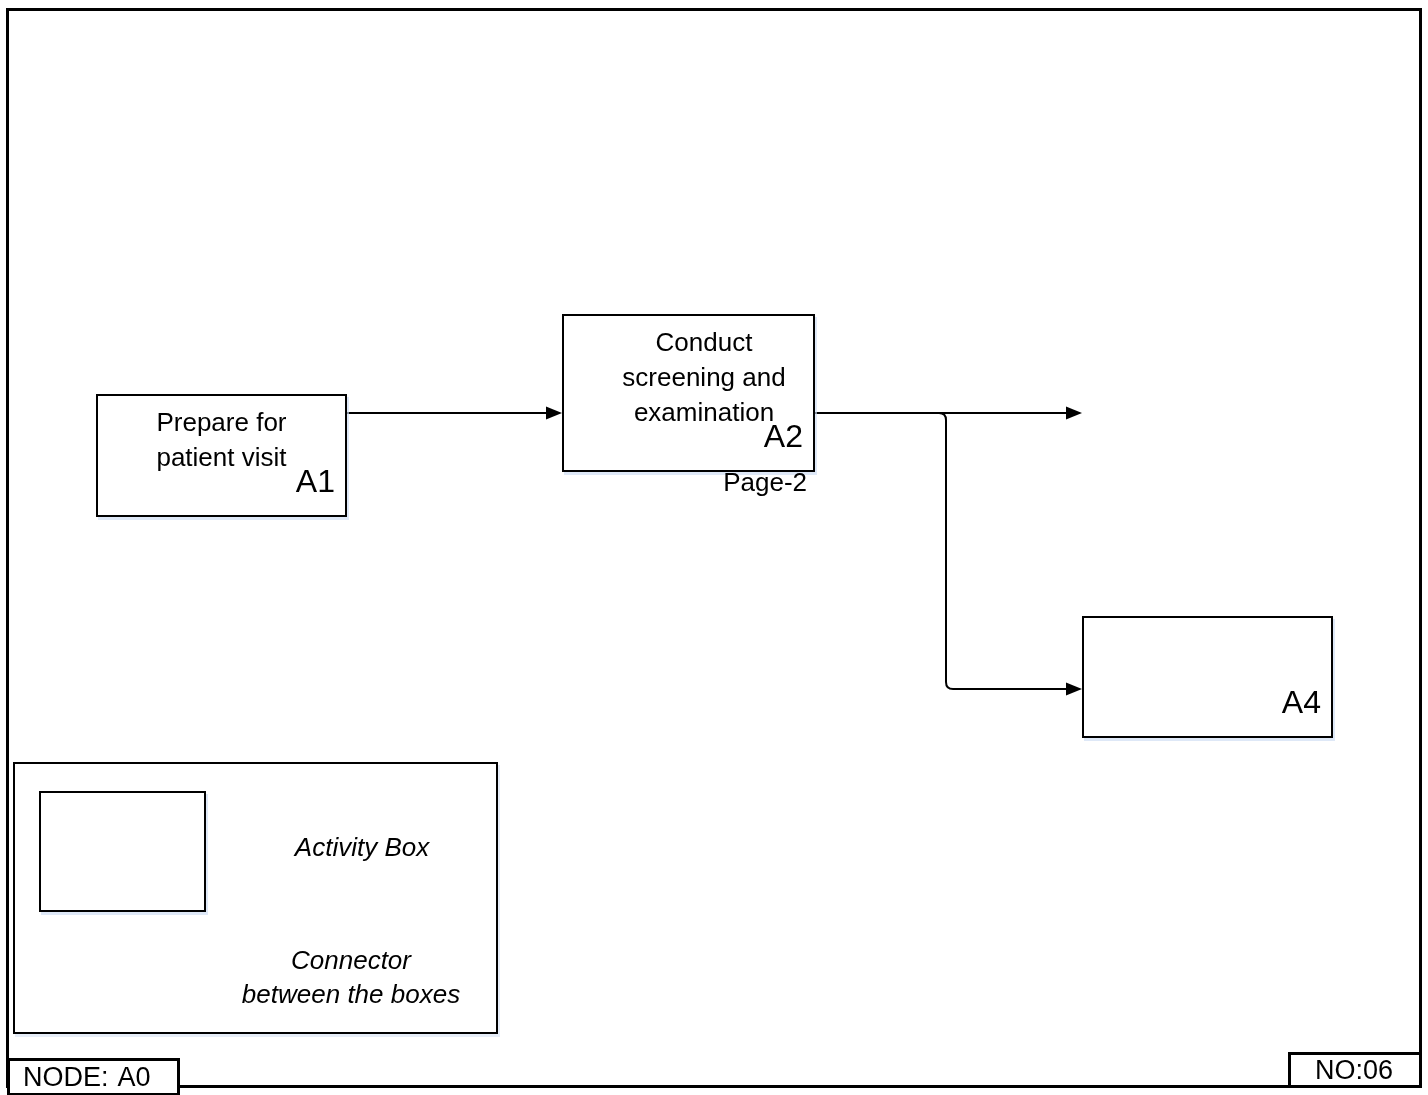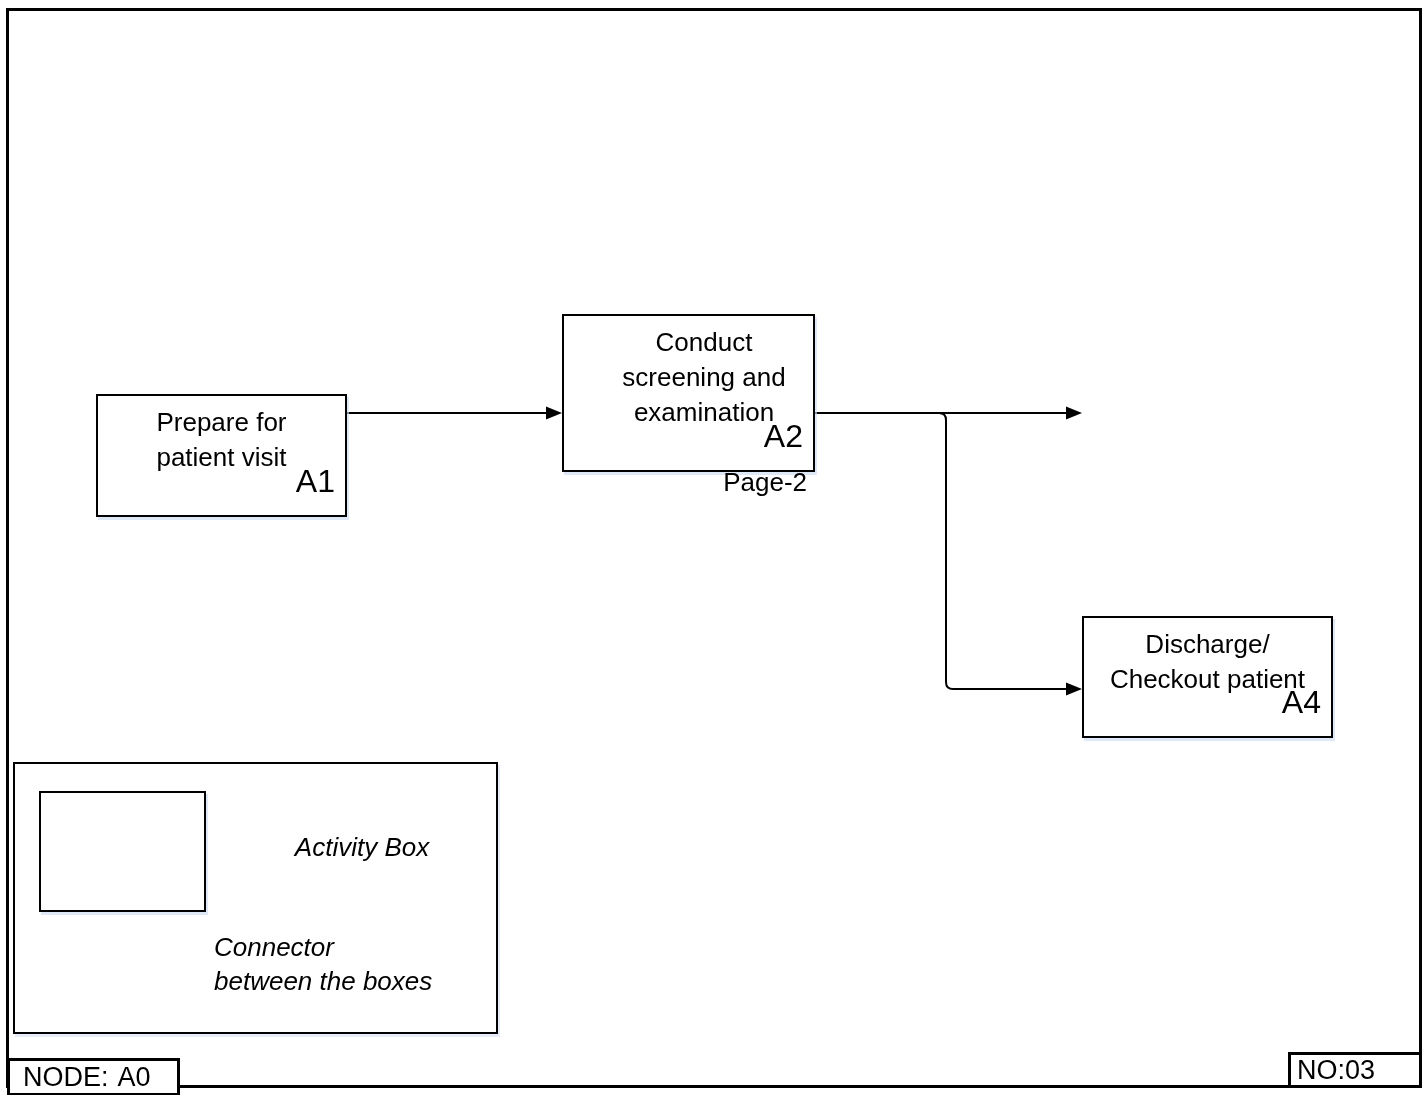--- a/index.html
+++ b/index.html
@@ -91,23 +91,23 @@
     left: 227px;
     top: 67px;
     width: 240px;
     text-align: center;
     font-size: 26px;
     line-height: 32px;
   }
   .legend-connector-label {
     position: absolute;
     left: 199px;
-    top: 166px;
+    top: 179px;
     width: 274px;
-    text-align: left;
+    text-align: center;
     font-size: 26px;
     line-height: 34px;
     white-space: pre-line;
   }
   .node-box {
     position: absolute;
     left: 7px;
     top: 1050px;
     width: 173px;
     height: 38px;
@@ -125,21 +125,21 @@
     position: absolute;
     left: 1288px;
     top: 1052px;
     width: 134px;
     height: 36px;
     box-sizing: border-box;
     border: 3px solid #000000;
     background: #ffffff;
     display: flex;
     align-items: center;
-    justify-content: flex-start;
+    justify-content: flex-end;
     padding: 0 26px 0 6px;
     font-size: 27px;
   }
   #box-a1 { left: 96px;  top: 350px; width: 251px; height: 123px; margin-top: 44px; }
   #box-a2 { left: 562px; top: 314px; width: 253px; height: 158px; padding-left: 31px; }
   #box-a3 { left: 1082px; top: 351px; width: 251px; height: 121px; }
   #box-a4 { left: 1082px; top: 616px; width: 251px; height: 122px; }
 </style>
 </head>
 <body>
@@ -173,35 +173,33 @@
     <div class="abox-label">Conduct
 screening and
 examination</div>
     <div class="abox-code">A2</div>
   </div>
 
   <div class="page-note">Page-2</div>
 
 
   <div class="abox" id="box-a4">
-    <div class="abox-label">Discharge/
-Checkout patient</div>
     <div class="abox-code">A4</div>
   </div>
 
   <div class="legend">
     <div class="legend-sample"></div>
     <div class="legend-activity-label">Activity Box</div>
     <div class="legend-connector-label">Connector
 between the boxes</div>
   </div>
 
   <div class="node-box">
     <span>NODE:</span>
     <span>A0</span>
   </div>
 
   <div class="no-box">
     <span>NO:</span>
-    <span>03</span>
+    <span>06</span>
   </div>
 
 </div>
 
 </body></html>

